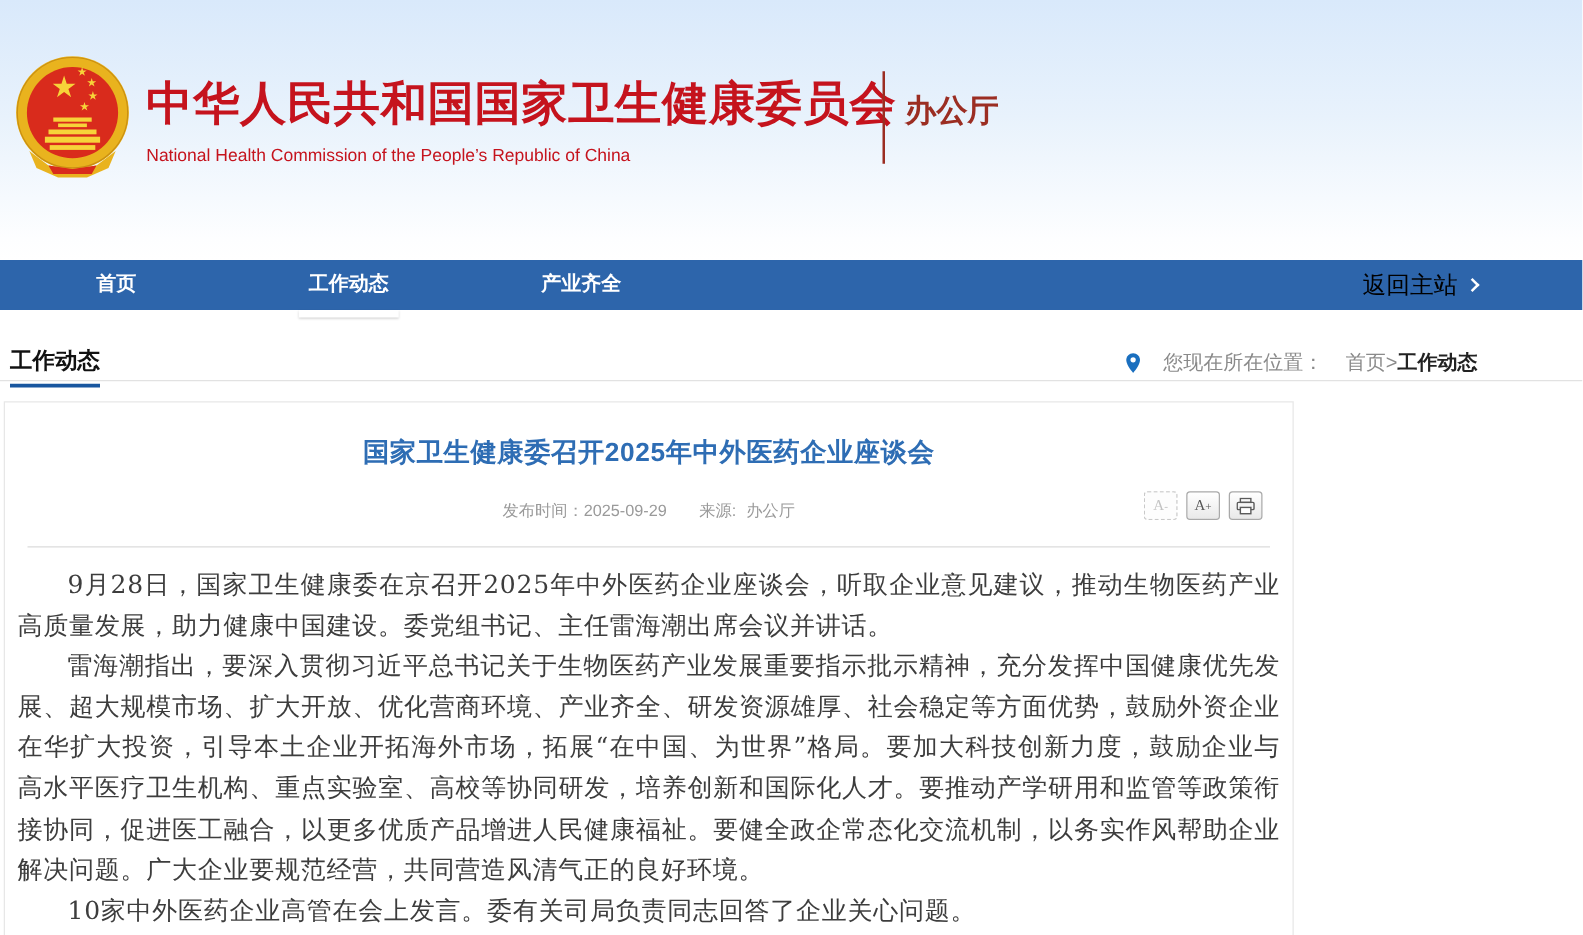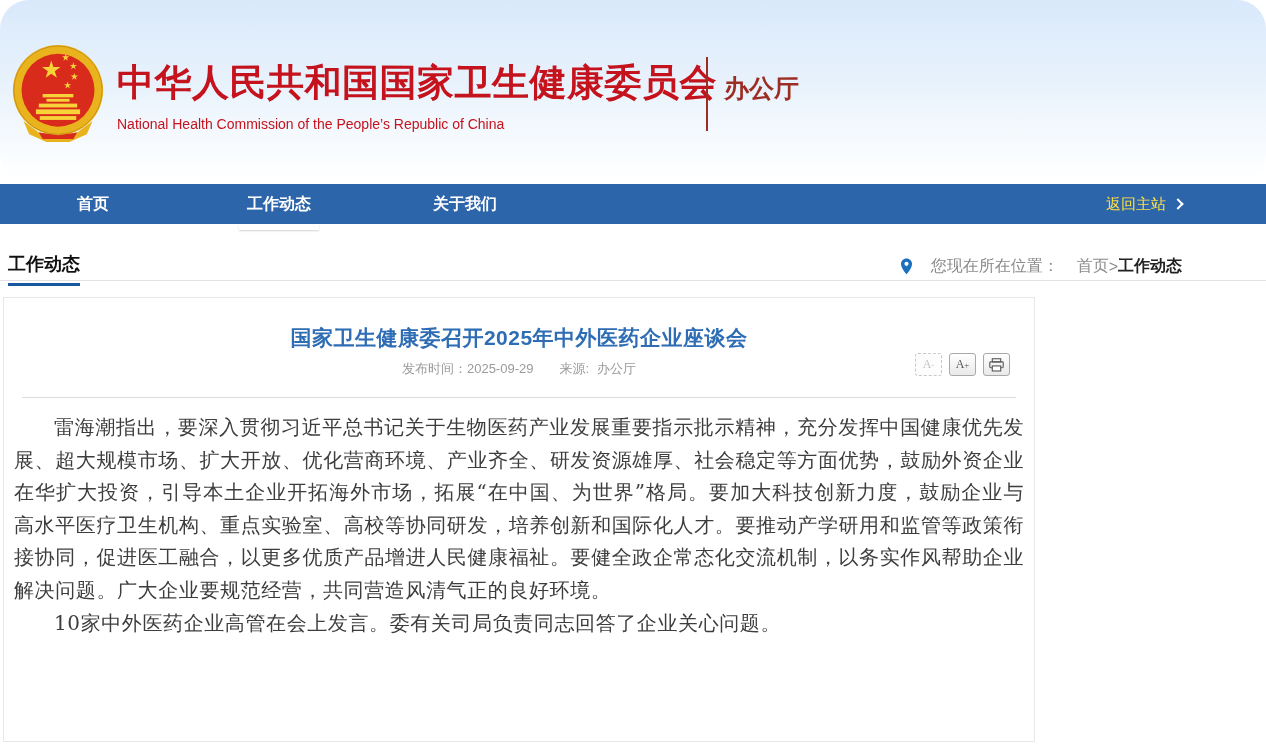--- a/index.html
+++ b/index.html
@@ -1,23 +1,22 @@
 <!DOCTYPE html>
 <html><head>
 <meta charset="utf-8">
 <style>
   * { margin:0; padding:0; box-sizing:border-box; }
   html,body { background:#fff; }
   body { width:1266px; height:748px; font-family:"Liberation Sans", sans-serif; overflow:hidden; }
 
   
   .header {
-    position:relative; height:184px;
+    position:relative; height:208px;
     background:linear-gradient(to bottom, #d9e9fb 0%, #e8f2fc 45%, #fdfeff 92%, #ffffff 100%);
-    border-radius:29px;
   }
   .emblem { position:absolute; left:10px; top:40px; width:96px; height:108px; cursor:pointer; }
   .title-block { position:absolute; left:117px; top:58px; }
   .title-cn {
     color:#c5131d; font-size:37px; font-weight:bold; letter-spacing:0.5px;
     font-family:"Liberation Sans", sans-serif; white-space:nowrap;
   }
   .title-en { color:#c5131d; font-size:14px; margin-top:8px; white-space:nowrap; }
   .dept-divider { position:absolute; left:706px; top:57px; width:2px; height:74px; background:#9b2d22; }
   .dept-name { position:absolute; left:724px; top:72px; color:#9b2d22; font-size:25px; font-weight:bold; }
@@ -27,21 +26,21 @@
   .nav-item {
     position:relative; width:186px; height:40px; line-height:40px; text-align:center;
     color:#ffffff; font-size:16px; font-weight:bold; cursor:pointer;
   }
   .nav-item.active::after {
     content:""; position:absolute; left:50%; bottom:-6px; transform:translateX(-50%);
     width:80px; height:6px; background:#ffffff; box-shadow:0 1px 2px rgba(0,0,0,0.18);
   }
   .nav-back {
     margin-left:auto; margin-right:84px; display:flex; align-items:center; gap:8px;
-    color:#fde047; font-size:15px; cursor:pointer;
+    color:#000000; font-size:19px; cursor:pointer;
   }
   .chevron-right {
     width:8px; height:8px; border-top:2px solid #fff; border-right:2px solid #fff;
     transform:rotate(45deg); display:inline-block;
   }
 
   
   .crumb-row { position:relative; height:57px; }
   .section-title {
     position:absolute; left:8px; top:28px; font-size:18px; font-weight:bold; color:#111;
@@ -55,21 +54,21 @@
 
   
   .content-box {
     position:relative; margin:16px 0 0 3px; width:1032px; height:445px;
     background:#fff; border:1px solid #e7e7e7;
   }
   .article-title {
     margin-top:26px; text-align:center; color:#2e6db4; font-size:21px; font-weight:bold;
     letter-spacing:0.5px;
   }
-  .meta-row { position:relative; margin-top:8px; text-align:center; font-size:13px; color:#9a9a9a; }
+  .meta-row { position:relative; margin-top:24px; text-align:center; font-size:13px; color:#9a9a9a; }
   .meta-row .sep { display:inline-block; width:26px; }
   .meta-row .sep2 { display:inline-block; width:8px; }
   .tools { position:absolute; right:24px; top:-7px; display:flex; gap:7px; }
   .tool-btn {
     width:27px; height:23px; border-radius:3px; font-size:12px; color:#555;
     background:linear-gradient(#ffffff, #e9e9e9); border:1px solid #a9a9a9;
     display:flex; align-items:center; justify-content:center; cursor:pointer;
     font-family:"Liberation Serif", serif;
   }
   .tool-btn sup { font-size:9px; line-height:0; }
@@ -117,21 +116,21 @@
     <div class="title-cn">中华人民共和国国家卫生健康委员会</div>
     <div class="title-en">National Health Commission of the People’s Republic of China</div>
   </div>
   <div class="dept-divider"></div>
   <div class="dept-name">办公厅</div>
 </div>
 
 <div class="nav">
   <div class="nav-item">首页</div>
   <div class="nav-item active">工作动态</div>
-  <div class="nav-item">关于我们</div>
+  <div class="nav-item">产业齐全</div>
   <div class="nav-back">
     <span>返回主站</span>
     <span class="chevron-right"></span>
   </div>
 </div>
 
 <div class="crumb-row">
   <div class="section-title">工作动态</div>
   <div class="crumb-line"></div>
   <div class="crumb-right">
@@ -169,16 +168,17 @@
           <rect x="0.8" y="4.2" width="14.4" height="6.2" rx="1" fill="none" stroke="#5a5a5a" stroke-width="1.2"></rect>
           <rect x="3.5" y="8.5" width="9" height="5.4" fill="#fff" stroke="#5a5a5a" stroke-width="1.2"></rect>
         </svg>
       </div>
     </div>
   </div>
 
   <div class="meta-divider"></div>
 
   <div class="article-body">
+    <p>9月28日，国家卫生健康委在京召开2025年中外医药企业座谈会，听取企业意见建议，推动生物医药产业高质量发展，助力健康中国建设。委党组书记、主任雷海潮出席会议并讲话。</p>
     <p>雷海潮指出，要深入贯彻习近平总书记关于生物医药产业发展重要指示批示精神，充分发挥中国健康优先发展、超大规模市场、扩大开放、优化营商环境、产业齐全、研发资源雄厚、社会稳定等方面优势，鼓励外资企业在华扩大投资，引导本土企业开拓海外市场，拓展“在中国、为世界”格局。要加大科技创新力度，鼓励企业与高水平医疗卫生机构、重点实验室、高校等协同研发，培养创新和国际化人才。要推动产学研用和监管等政策衔接协同，促进医工融合，以更多优质产品增进人民健康福祉。要健全政企常态化交流机制，以务实作风帮助企业解决问题。广大企业要规范经营，共同营造风清气正的良好环境。</p>
     <p>10家中外医药企业高管在会上发言。委有关司局负责同志回答了企业关心问题。</p>
   </div>
 </div>
 
 </body></html>

